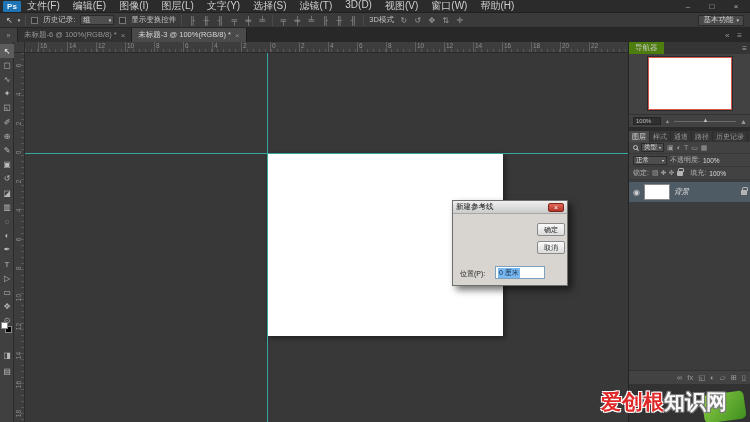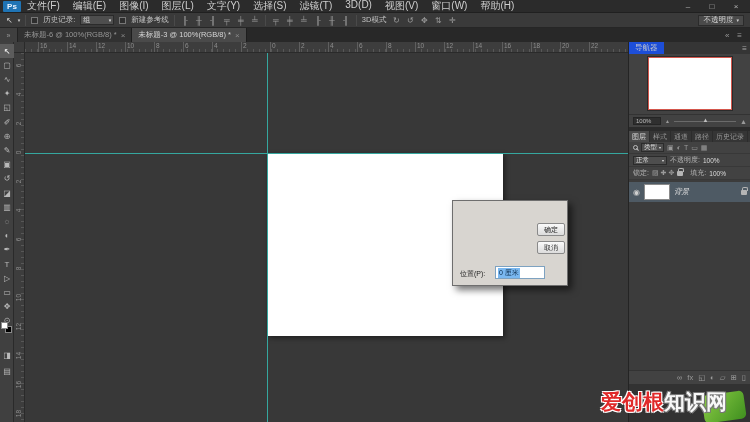--- a/index.html
+++ b/index.html
@@ -45,21 +45,21 @@
   .ruler-left .num{position:absolute;left:-1px;width:11px;text-align:center;font-size:6.5px;color:#8e8e8e;transform:rotate(-90deg)}
   
   .canvas{position:absolute;left:25px;top:53px;width:603px;height:369px;background:#383838;z-index:1}
   .doc{position:absolute;left:242px;top:100px;width:236px;height:183px;background:#ffffff;box-shadow:2px 2px 5px rgba(0,0,0,.45)}
   .guide-v{position:absolute;top:0;width:1px;height:369px;z-index:3}
   .guide-h{position:absolute;left:0;height:1px;width:603px;z-index:3}
   
   .dock{position:absolute;left:628px;top:28px;width:122px;height:394px;background:#3f3f3f;border-left:1px solid #242424;z-index:8}
   .dockstrip{position:absolute;left:0;top:0;width:122px;height:14px;background:#2b2b2b;display:flex;justify-content:flex-end;align-items:center;gap:7px;padding-right:6px;color:#9a9a9a;font-size:8px}
   .nav-tabrow{position:absolute;left:0;top:14px;width:122px;height:12px;background:#353535;display:flex;align-items:stretch}
-  .nav-tab{background:#1d4ed8;color:#cccccc;font-size:7.5px;display:flex;align-items:center;padding:0 6px}
+  .nav-tab{background:#4d7c0f;color:#cccccc;font-size:7.5px;display:flex;align-items:center;padding:0 6px}
   .panel-menu{margin-left:auto;color:#aaa;font-size:8px;padding:0 4px;display:flex;align-items:center}
   .nav-body{position:absolute;left:0;top:26px;width:122px;height:60px;background:#424242}
   .nav-thumb{position:absolute;left:19px;top:3px;width:84px;height:53px;background:#fff;border:1px solid #d4564c;outline:1px solid #2a2a2a}
   .nav-footer{position:absolute;left:0;top:86px;width:122px;height:13px;background:#424242;border-top:1px solid #333;display:flex;align-items:center;gap:4px;padding:0 4px}
   .nav-zoom{width:28px;height:8px;background:#2f2f2f;border:1px solid #252525;color:#bbb;font-size:6px;display:flex;align-items:center;padding-left:2px}
   .nav-mount{color:#9a9a9a}
   .nav-slider{flex:1;height:1px;background:#6a6a6a;position:relative}
   .nav-thumbtri{position:absolute;left:46%;top:-4px;color:#c0c0c0;font-size:6px}
   .gap{position:absolute;left:0;top:99px;width:122px;height:4px;background:#2b2b2b}
   .ptabs{position:absolute;left:0;top:103px;width:122px;height:11px;background:#353535;display:flex;align-items:stretch;overflow:hidden}
@@ -134,21 +134,21 @@
   <span class="opt-tool">↖</span>
   <span class="opt-tool" style="font-size:5px">▾</span>
   <span class="opt-sep"></span>
   <span class="checkbox"></span>
   <span class="opt-label">历史记录:</span>
   <span class="opt-drop">
     <span>组</span>
     <span style="font-size:5px">▾</span>
   </span>
   <span class="checkbox"></span>
-  <span class="opt-label">新建参考线</span>
+  <span class="opt-label">显示变换控件</span>
   <span class="opt-sep"></span>
   <span class="icon-group">
       <span class="opt-icon">╟</span>
       <span class="opt-icon">╫</span>
       <span class="opt-icon">╢</span>
       <span class="opt-icon">╤</span>
       <span class="opt-icon">╪</span>
       <span class="opt-icon">╧</span>
     </span>
   <span class="opt-sep"></span>
@@ -163,21 +163,21 @@
   <span class="opt-sep"></span>
   <span class="opt-label">3D模式</span>
   <span class="icon-group">
       <span class="opt-icon">↻</span>
       <span class="opt-icon">↺</span>
       <span class="opt-icon">✥</span>
       <span class="opt-icon">⇅</span>
       <span class="opt-icon">✛</span>
     </span>
   <span class="workspace">
-    <span>不透明度</span>
+    <span>基本功能</span>
     <span style="font-size:5px">▾</span>
   </span>
 </div>
 
 <div class="tabbar">
   <div class="tools-head">»</div>
   <div class="doc-tab">
     <span>未标题-6 @ 100%(RGB/8) *</span>
     <span class="tab-close">×</span>
   </div>
@@ -326,20 +326,24 @@
       <span class="lb-icon">◱</span>
       <span class="lb-icon">◐</span>
       <span class="lb-icon">▱</span>
       <span class="lb-icon">⊞</span>
       <span class="lb-icon">▯</span>
     </div>
   <div class="dock-below"></div>
 </div>
 
 <div class="dialog">
+  <div class="dlg-title">
+    <span class="dlg-title-text">新建参考线</span>
+    <span class="dlg-close">×</span>
+  </div>
   <div class="dlg-btn" style="top:22px">确定</div>
   <div class="dlg-btn" style="top:40px">取消</div>
   <span class="dlg-pos-label">位置(P):</span>
   <span class="dlg-input">
     <span class="dlg-sel">0 厘米</span>
   </span>
 </div>
 
 <div class="wm-blob"></div>
 <div class="watermark"><span class="wm red">爱</span><span class="wm red">创</span><span class="wm red">根</span><span class="wm white">知</span><span class="wm white">识</span><span class="wm white">网</span></div>

